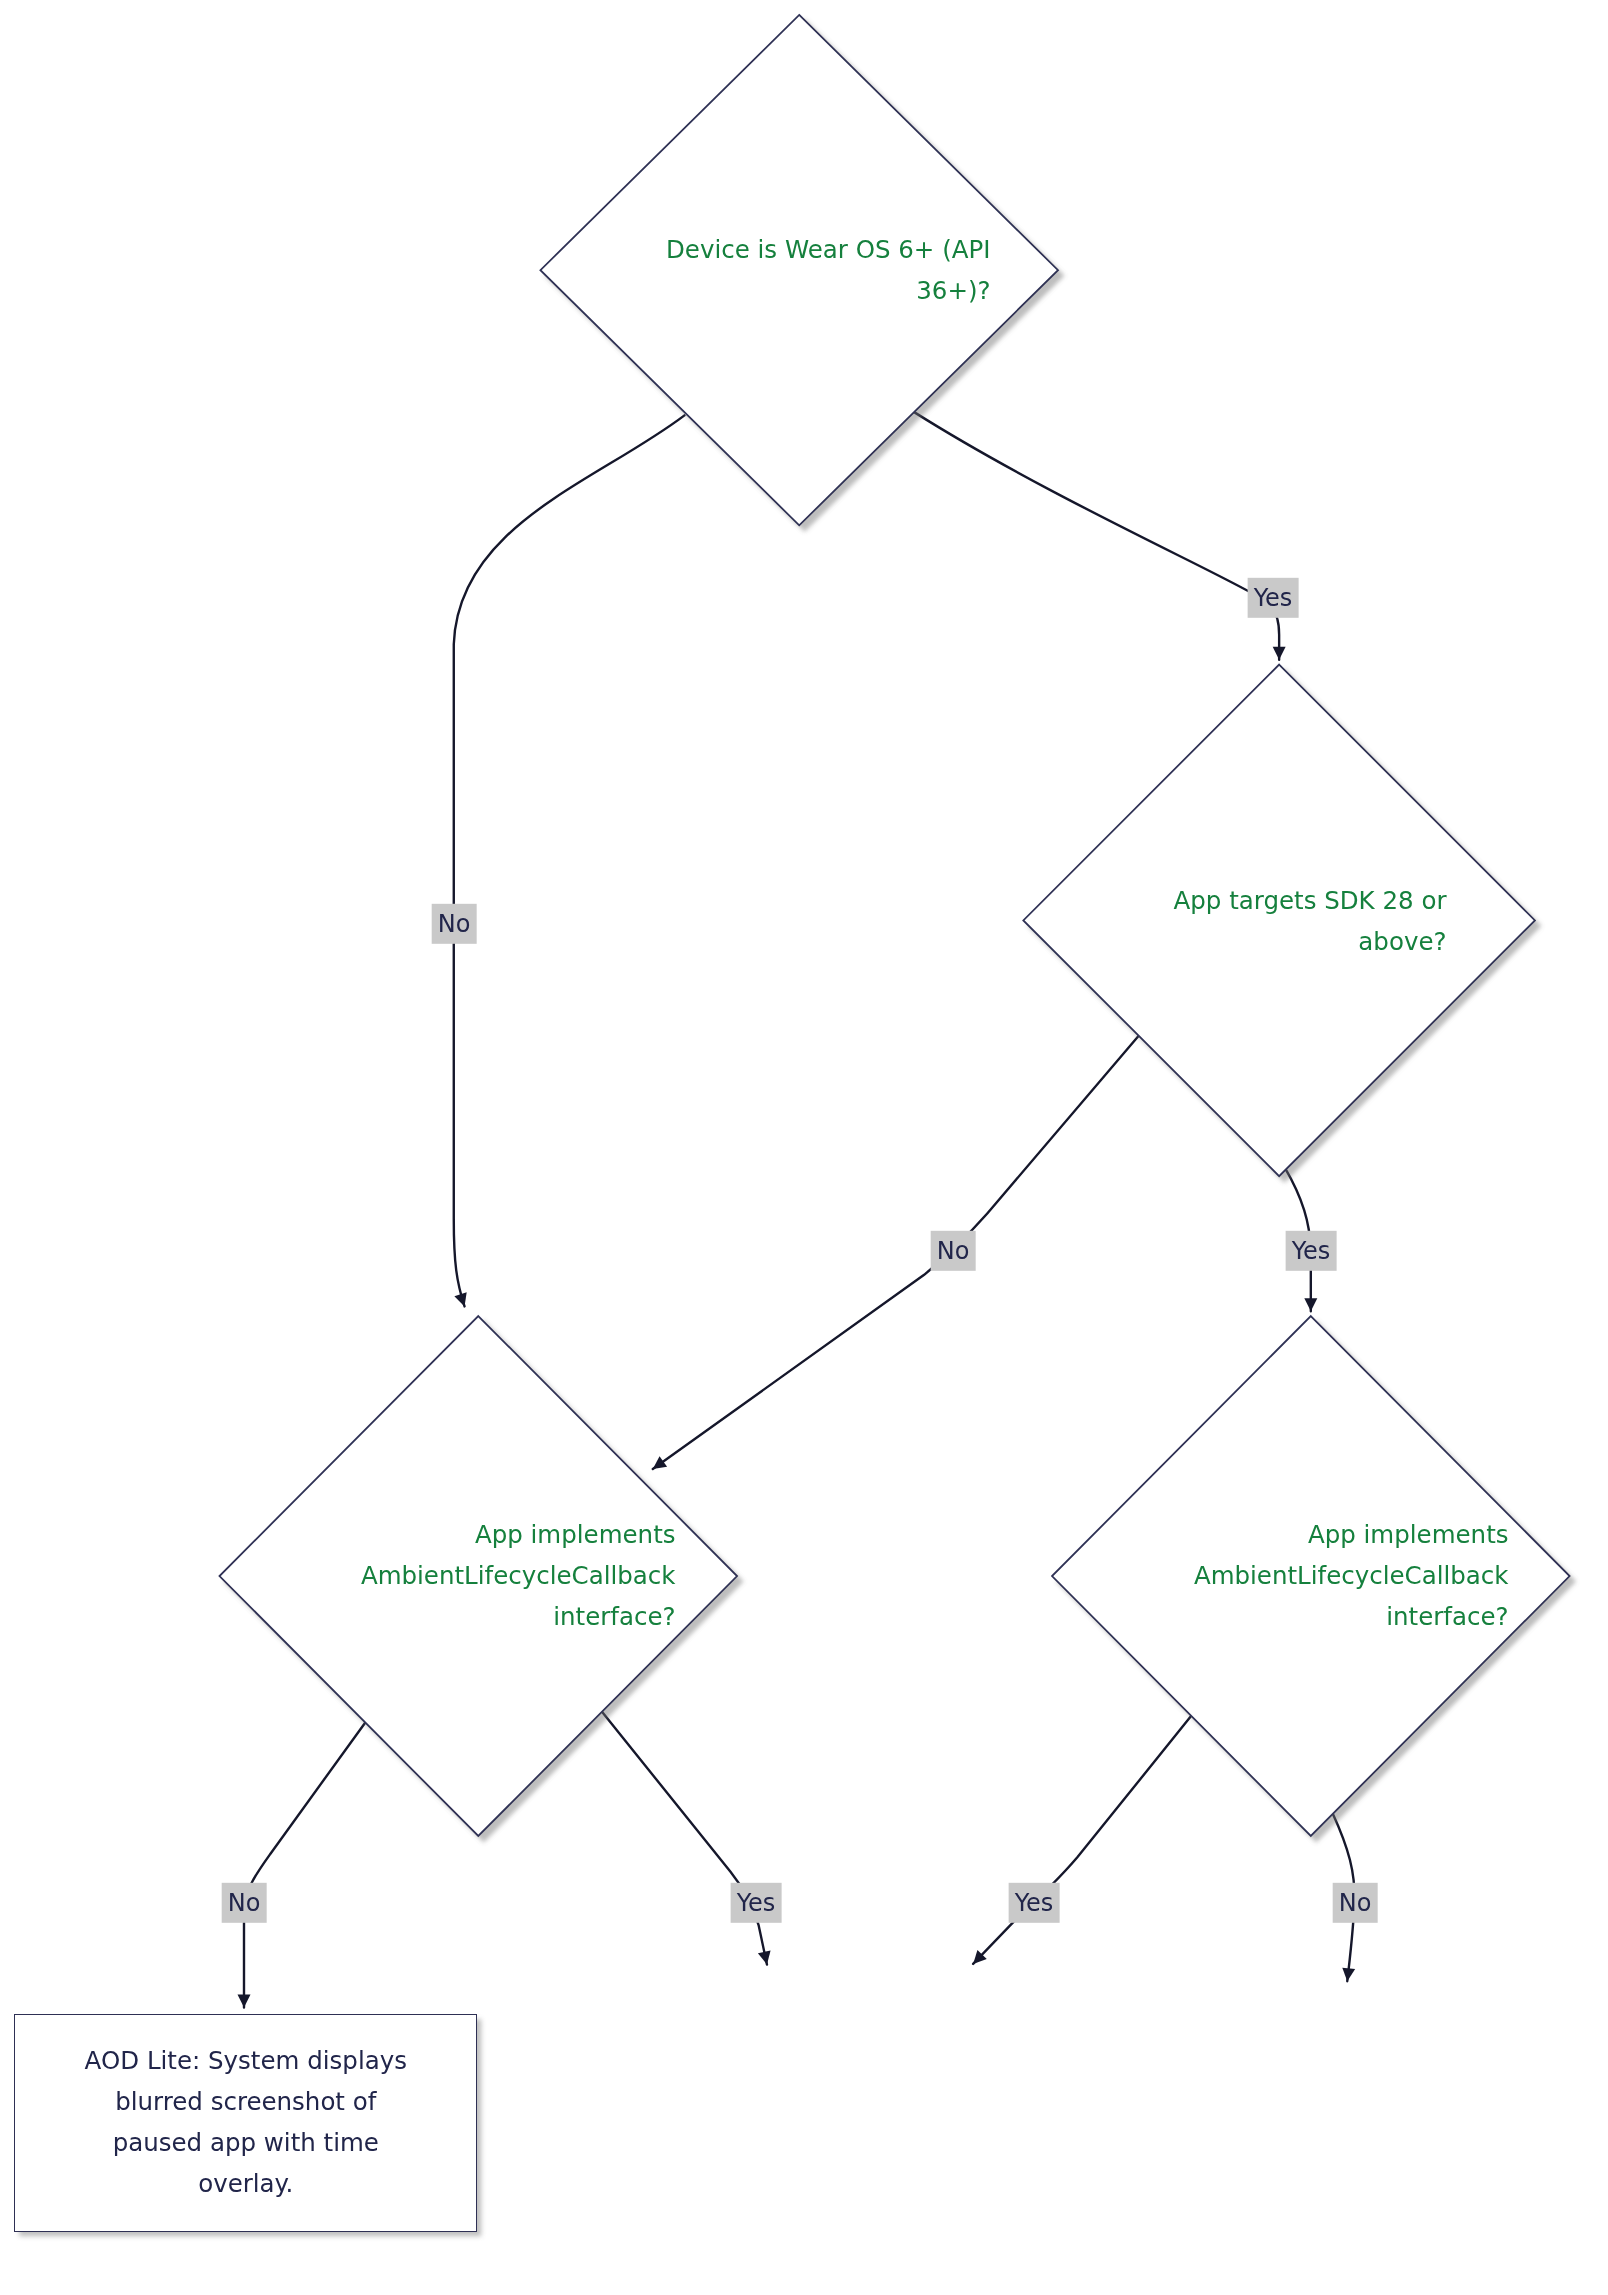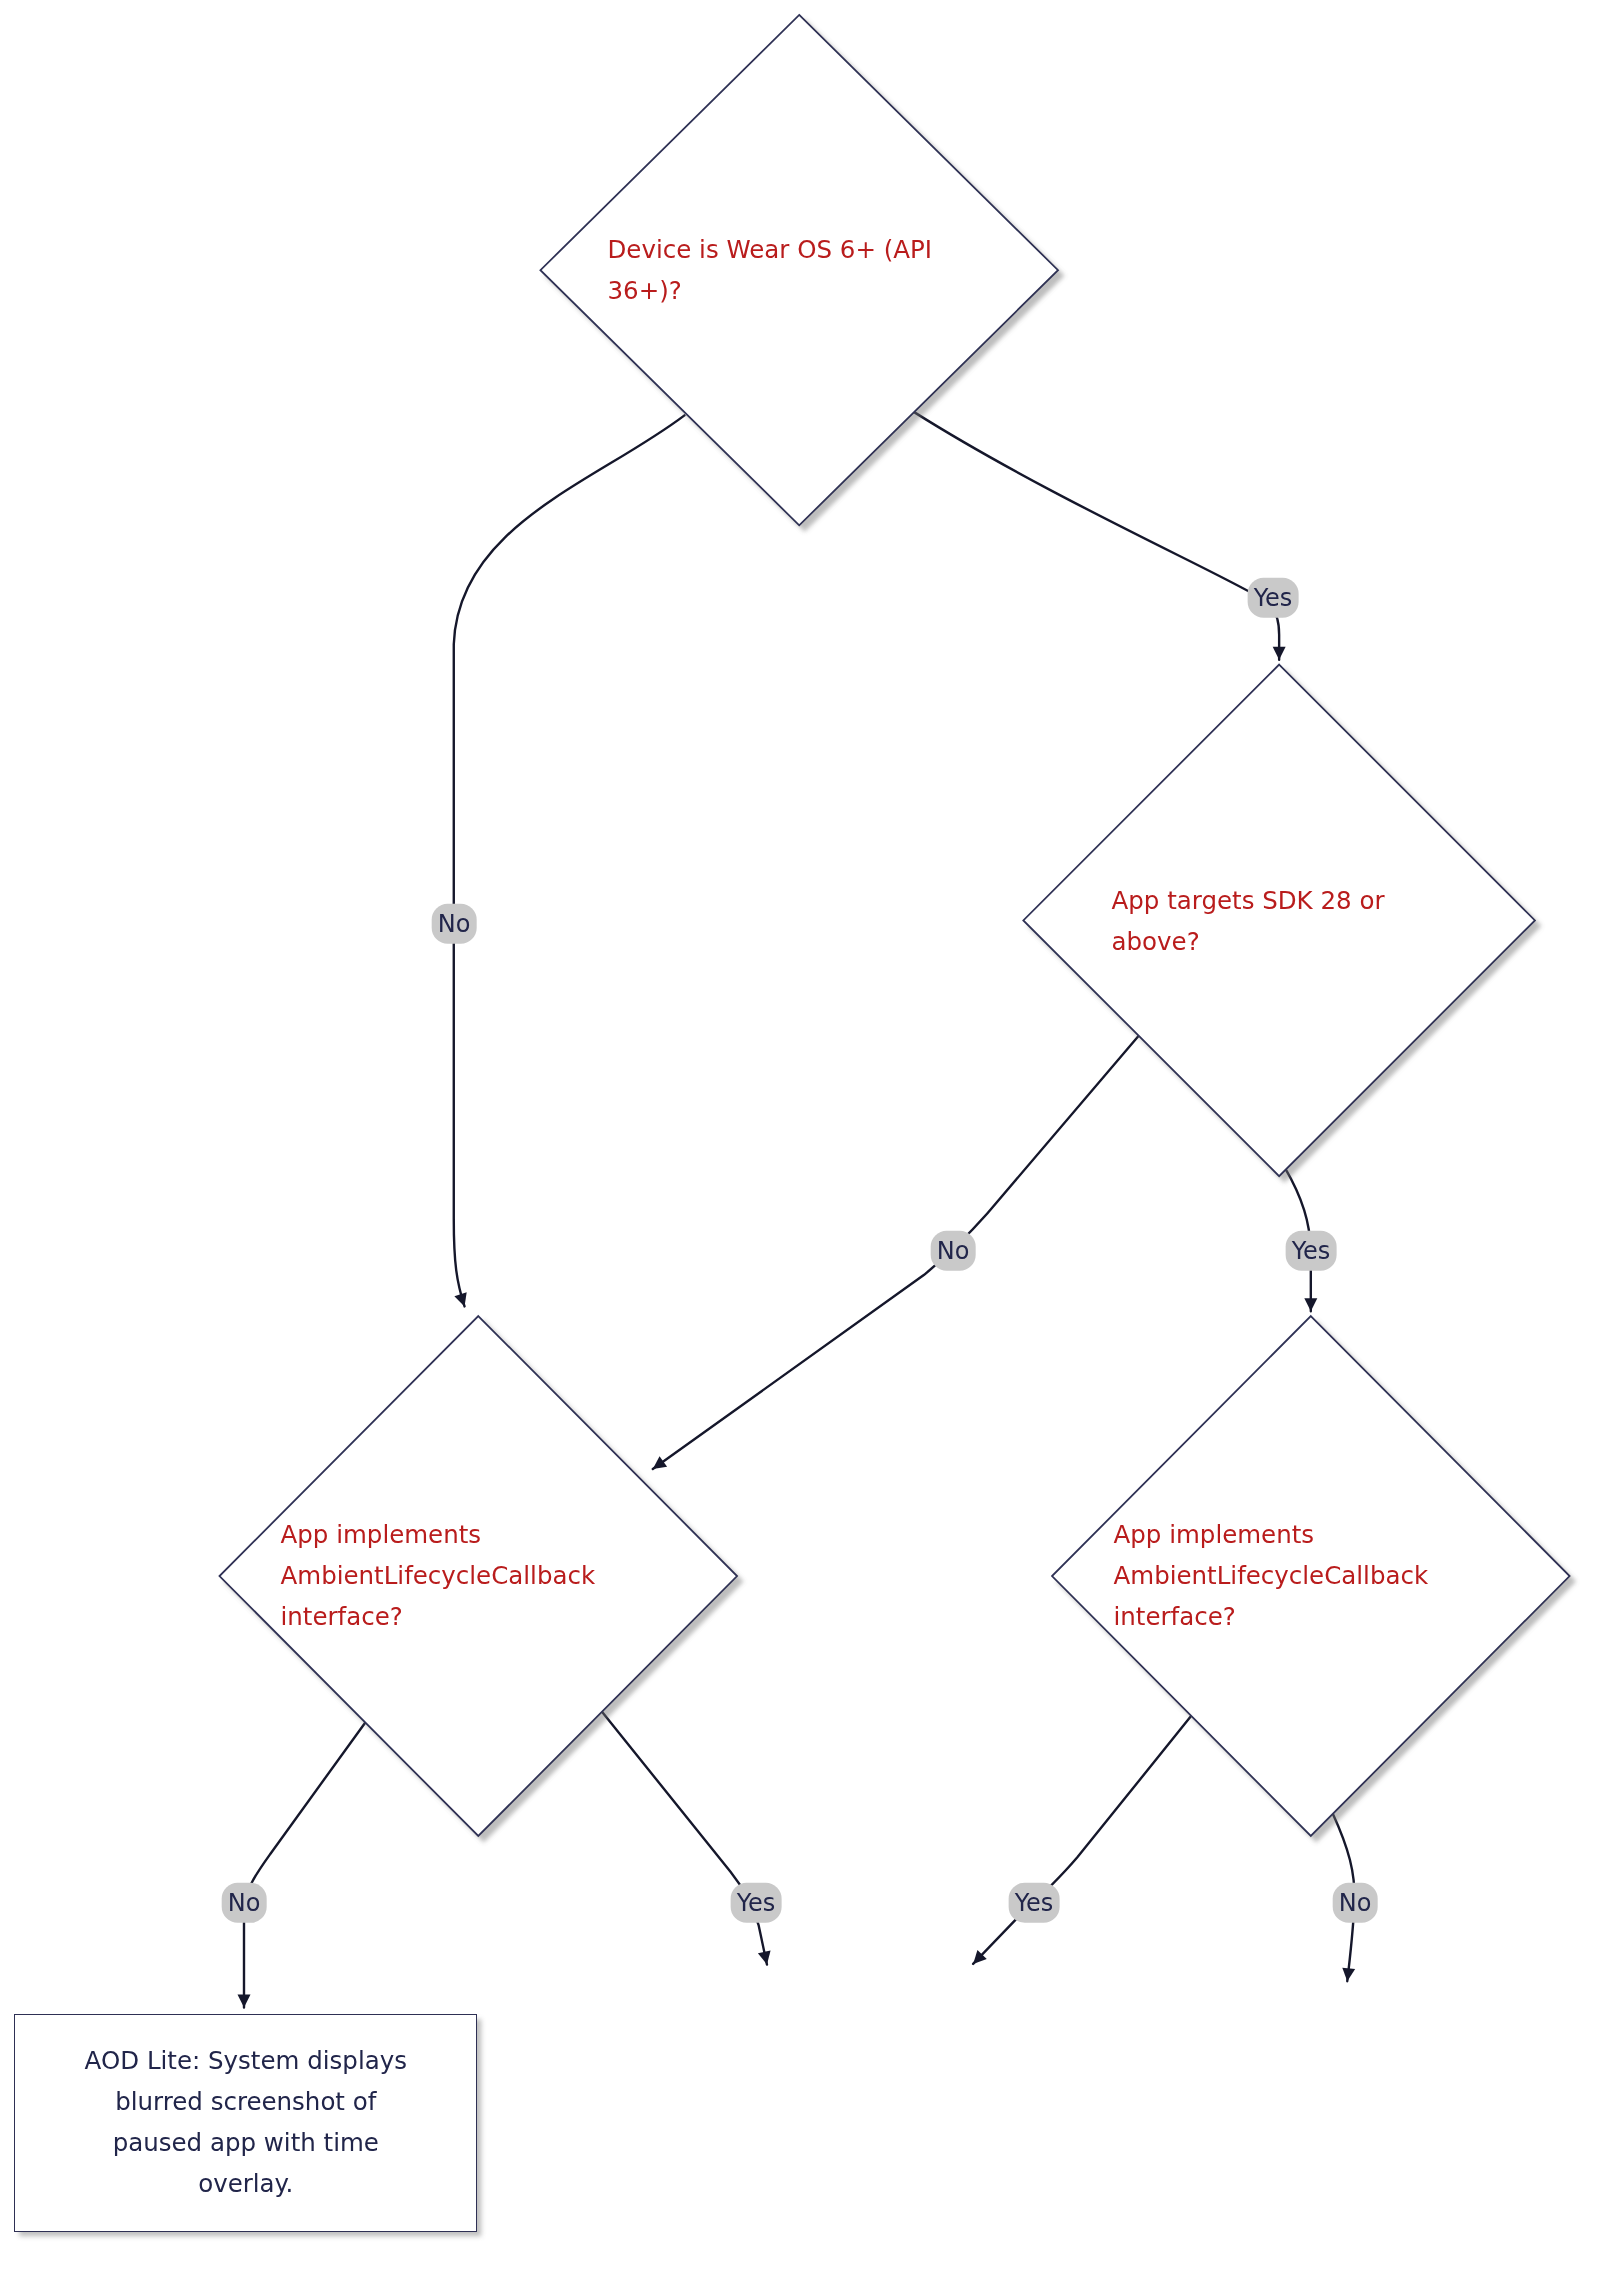--- a/index.html
+++ b/index.html
@@ -8,25 +8,25 @@
     position: relative;
     width: 1608px;
     height: 2295px;
     background: #ffffff;
     overflow: hidden;
   }
   .layer { position: absolute; left: 0; top: 0; }
   .node-text {
     position: absolute;
     transform: translate(-50%, -50%);
-    text-align: left;
+    text-align: right;
     white-space: pre-line;
     font-size: 24.5px;
     line-height: 1.68;
-    color: #b91c1c;
+    color: #15803d;
   }
   .end-box {
     position: absolute;
     background: #ffffff;
     border: 1.8px solid #2e3054;
     box-shadow: 5.4px 5.4px 4.8px rgba(110,110,110,0.45);
     display: flex;
     align-items: center;
     justify-content: center;
   }
@@ -39,21 +39,20 @@
     padding: 6px 10.8px;
   }
   .edge-label {
     position: absolute;
     transform: translate(-50%, -50%);
     background: #c9c9c9;
     color: #21254a;
     font-size: 24px;
     line-height: 1.35;
     padding: 4px 6px;
-    border-radius: 16px;
   }
 </style>
 </head>
 <body>
 
 <div class="canvas">
 
   <svg class="layer" width="1608" height="2295" viewBox="0 0 2690 3840">
     <defs>
       <marker id="arrowhead" viewBox="0 0 12 12" refX="11" refY="6" markerWidth="6.5" markerHeight="6.5" orient="auto-start-reverse">

